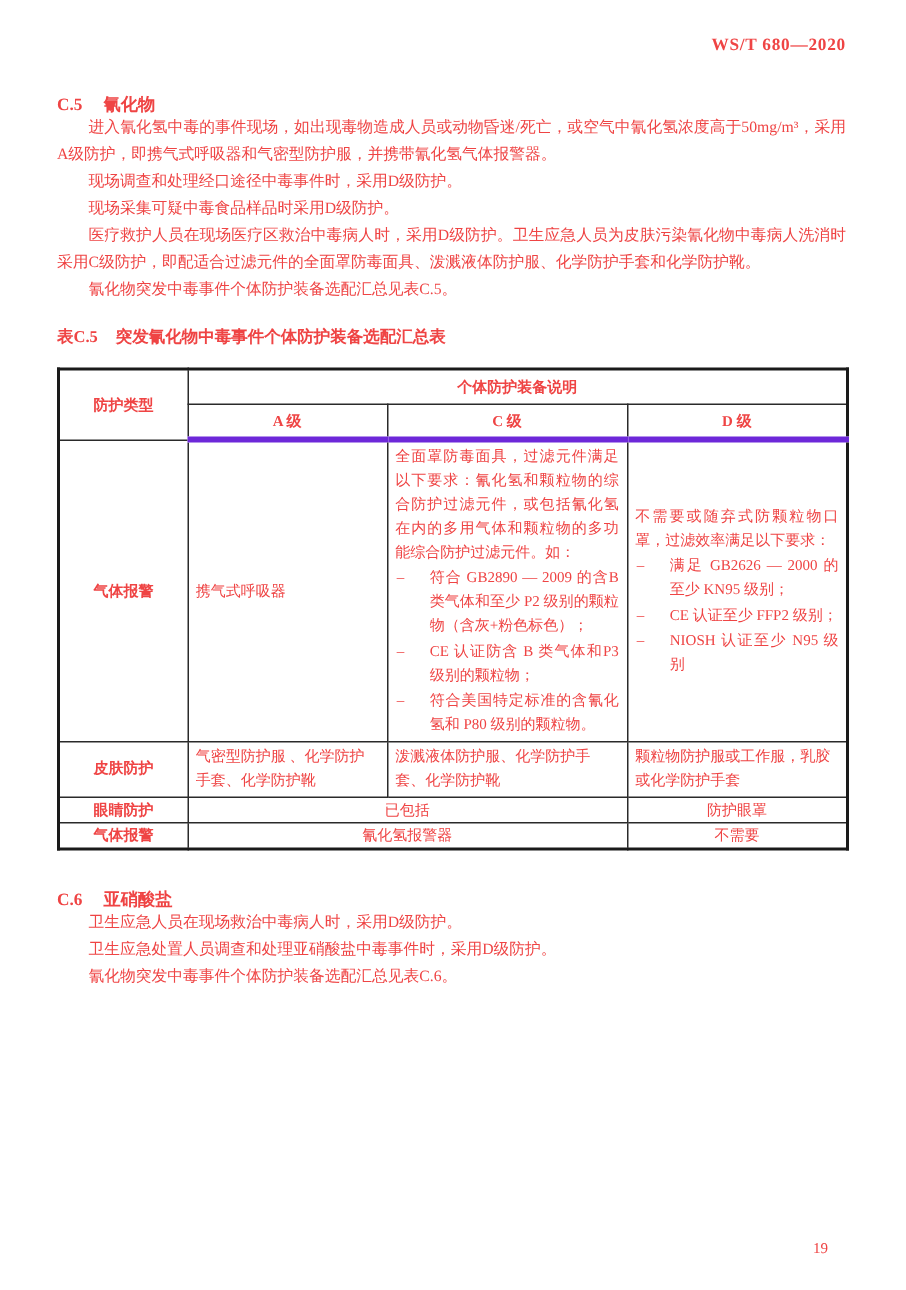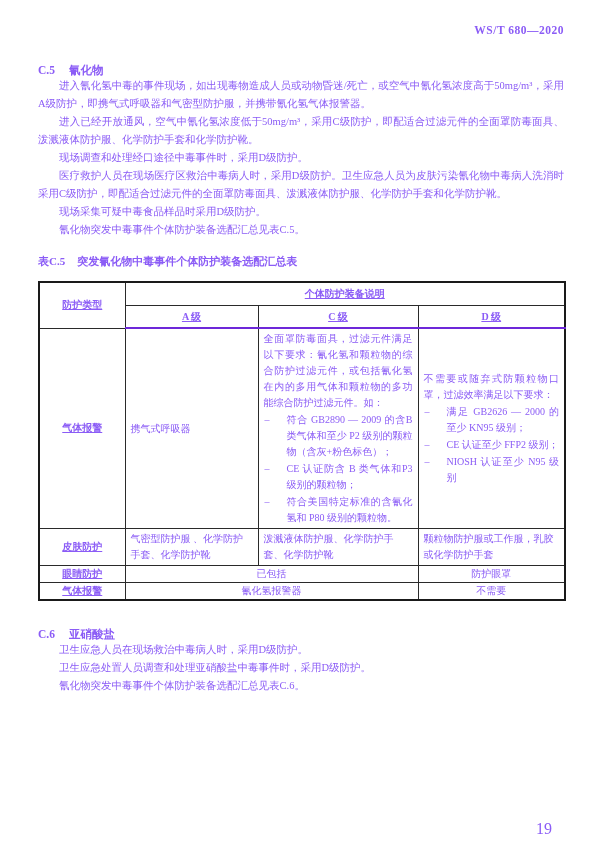--- a/index.html
+++ b/index.html
@@ -1,19 +1,19 @@
 <!DOCTYPE html>
 <html><head>
 <meta charset="utf-8">
 <style>
   html,body{margin:0;padding:0;background:#e8e8e8;}
   .page{
     width:604px;height:860px;background:#ffffff;position:relative;
     font-family:"Liberation Serif","DejaVu Serif",serif;
-    color:#8b5cf6;overflow:hidden;box-sizing:border-box;
+    color:#ef4444;overflow:hidden;box-sizing:border-box;
   }
   .content{padding:24px 40px 0 38px;}
   .doc-number{
     text-align:right;font-weight:bold;font-size:11.5px;line-height:13px;
     letter-spacing:0.5px;
   }
   .sec-heading{
     margin-top:26px;font-weight:bold;font-size:11.5px;line-height:14px;
   }
   .sec-heading .sec-num{margin-right:14px;}
@@ -28,55 +28,54 @@
   .table-caption .cap-num{margin-right:12px;}
   table.ppe{
     margin-top:12px;border-collapse:collapse;width:526px;table-layout:fixed;
     font-size:10px;
   }
   table.ppe th,table.ppe td{
     border:1px solid #2a2a2a;padding:2px 5px;vertical-align:middle;
     word-break:break-all;
   }
   table.ppe{border:2px solid #1a1a1a;}
-  tr.hdr2 th{border-bottom:2px solid #6d28d9;}
-  table.ppe th{font-weight:bold;text-align:center;text-decoration:underline;}
+  tr.hdr2 th{border-bottom:4px solid #6d28d9;}
+  table.ppe th{font-weight:bold;text-align:center;}
   .hdr1 th{height:18px;}
   .hdr2 th{height:17px;}
   td.cell-top{vertical-align:top;padding-top:4px;line-height:16px;}
   th.row-label{font-weight:normal;text-align:center;}
   td.center{text-align:center;}
   .li{display:flex;margin-top:1px;}
   .li .dash{flex:none;width:22px;padding-left:1px;}
   .li .li-text{flex:1;text-align:justify;}
   .cell-intro{text-align:justify;}
   tr.thin td, tr.thin th{height:14px;padding-top:1px;padding-bottom:1px;}
   tr.skin td, tr.skin th{height:30px;line-height:16px;vertical-align:middle;}
   .page-number{
-    position:absolute;right:52px;bottom:22px;font-size:16px;
+    position:absolute;right:52px;bottom:22px;font-size:10px;
   }
 </style>
 </head>
 <body>
 
 <div class="page">
   <div class="content">
 
     <div class="doc-number">WS/T 680—2020</div>
 
     <div class="sec-heading">
       <span class="sec-num">C.5</span><span>氰化物</span>
     </div>
 
     <div class="body-paragraphs">
       <p>进入氰化氢中毒的事件现场，如出现毒物造成人员或动物昏迷/死亡，或空气中氰化氢浓度高于50mg/m³，采用A级防护，即携气式呼吸器和气密型防护服，并携带氰化氢气体报警器。</p>
-      <p>进入已经开放通风，空气中氰化氢浓度低于50mg/m³，采用C级防护，即配适合过滤元件的全面罩防毒面具、泼溅液体防护服、化学防护手套和化学防护靴。</p>
       <p>现场调查和处理经口途径中毒事件时，采用D级防护。</p>
+      <p>现场采集可疑中毒食品样品时采用D级防护。</p>
       <p>医疗救护人员在现场医疗区救治中毒病人时，采用D级防护。卫生应急人员为皮肤污染氰化物中毒病人洗消时采用C级防护，即配适合过滤元件的全面罩防毒面具、泼溅液体防护服、化学防护手套和化学防护靴。</p>
-      <p>现场采集可疑中毒食品样品时采用D级防护。</p>
       <p>氰化物突发中毒事件个体防护装备选配汇总见表C.5。</p>
     </div>
 
     <div class="table-caption">
       <span class="cap-num">表C.5</span><span>突发氰化物中毒事件个体防护装备选配汇总表</span>
     </div>
 
     <table class="ppe">
       <colgroup>
         <col style="width:86px">

